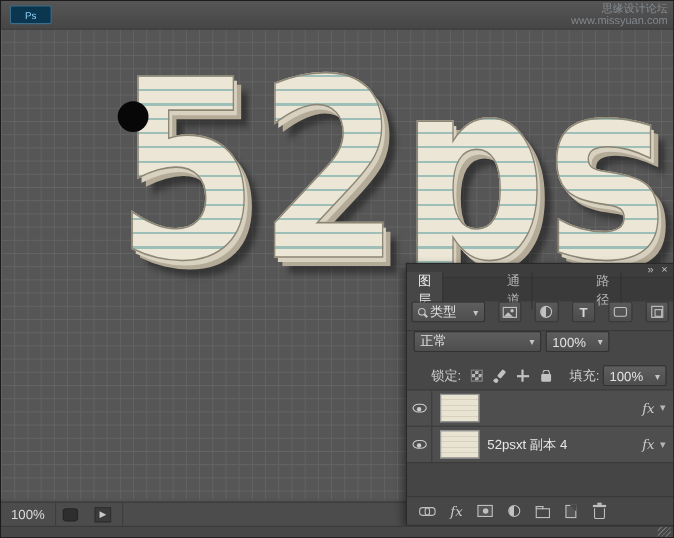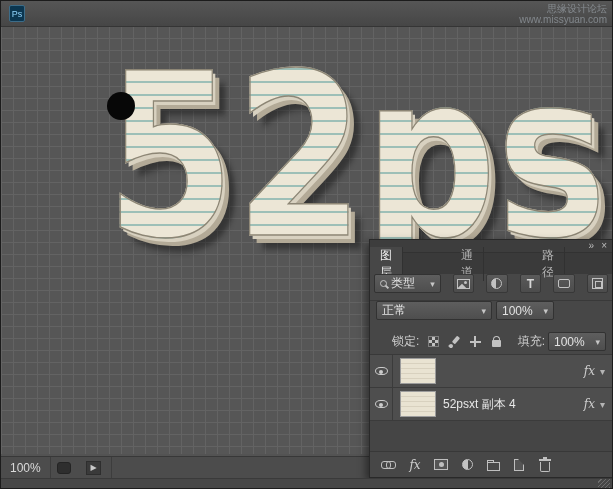--- a/index.html
+++ b/index.html
@@ -5,21 +5,21 @@
   * { margin:0; padding:0; box-sizing:border-box; }
   body { background:#333; font-family:"Liberation Sans", sans-serif; }
 
   .window { position:relative; width:613px; height:489px; background:#535353;
             border:1px solid #1c1c1c; overflow:hidden; }
 
   
   .titlebar { position:absolute; left:0; top:0; right:0; height:26px;
               background:linear-gradient(#565656,#464646); border-bottom:1px solid #353535;
               display:flex; align-items:center; padding:0 8px; gap:8px; z-index:10; }
-  .app-icon { width:16px; height:17px; background:#0b3650; color:#8fd2fa; font-size:9px;
+  .app-icon { width:38px; height:17px; background:#0b3650; color:#8fd2fa; font-size:9px;
               font-weight:normal; display:flex; align-items:center; justify-content:center;
               border:1px solid #3d6c88; border-radius:2px; flex:none; }
   .win-title { font-size:12px; color:#d6d6d6; white-space:nowrap; overflow:hidden; }
   .watermark { position:absolute; right:5px; top:2px; z-index:40; text-align:right;
                font-size:10px; line-height:11px; color:rgba(185,195,205,.5); pointer-events:none; }
 
   
   .canvas { position:absolute; left:0; top:25px; width:100%; height:428px; overflow:hidden;
             background-color:#565656;
             background-image:linear-gradient(#636363 1px, transparent 1px),

